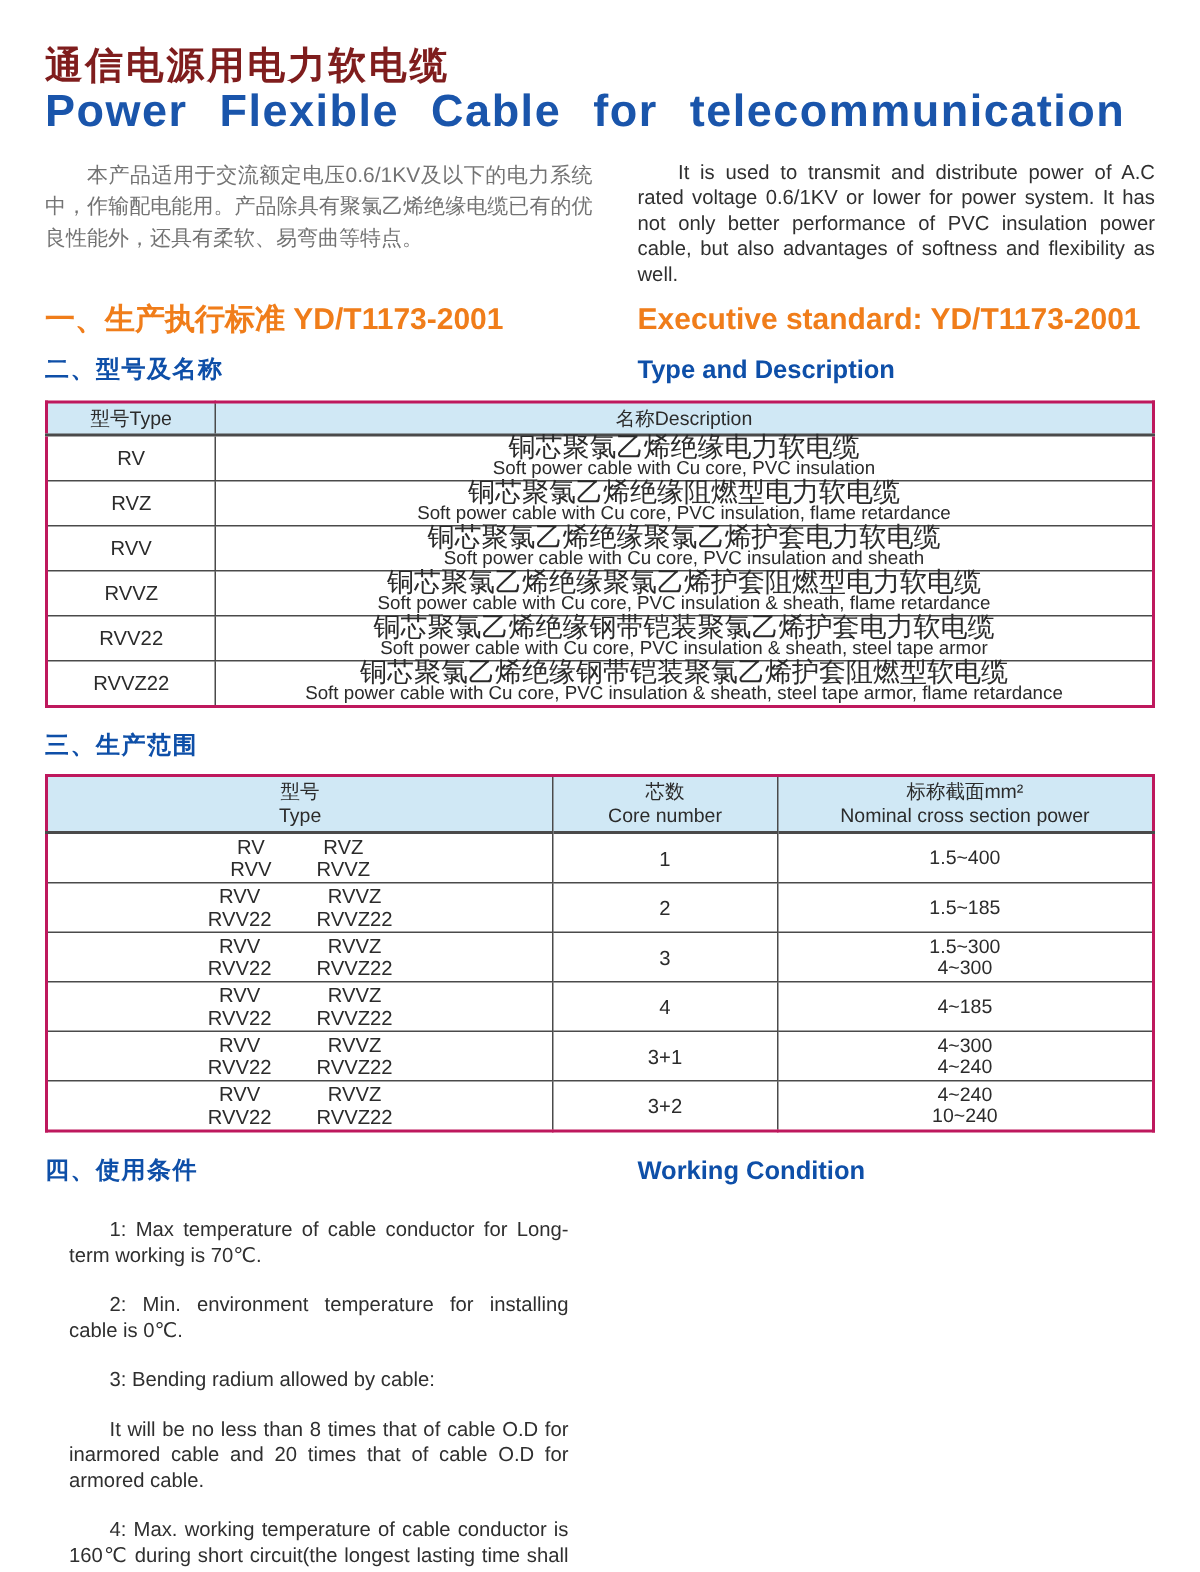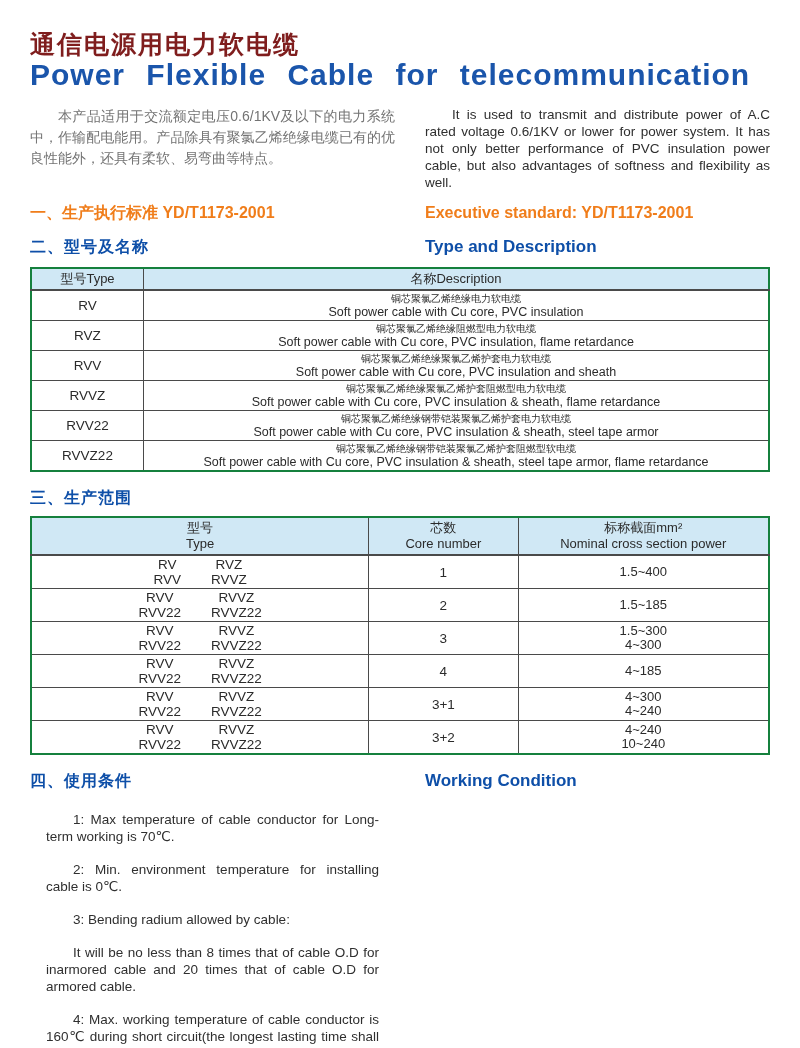--- a/index.html
+++ b/index.html
@@ -18,39 +18,39 @@
   .title-en { color:#1a55ab; font-weight:bold; font-size:30px; line-height:34px; letter-spacing:1px; }
   .title-en .l1 { word-spacing:12px; display:block; }
   .title-en .l2 { word-spacing:5px; display:block; }
 
   
   .two-col { display:grid; grid-template-columns:365px 1fr; column-gap:30px; }
 
   .zh-par { font-size:14px; line-height:21px; text-align:justify; text-indent:2em; color:#737373; }
   .en-par { font-size:13.5px; line-height:17px; text-align:justify; text-indent:2em; color:#2f2f2f; }
 
-  .orange-h { color:#f07d1a; font-weight:bold; font-size:16px; line-height:20px; }
+  .orange-h { color:#f07d1a; font-weight:bold; font-size:20px; line-height:20px; }
   .h-zh { color:#0e4fa8; font-weight:bold; font-size:16px; line-height:20px; letter-spacing:1px; }
   .h-en { color:#0e4fa8; font-weight:bold; font-size:17px; line-height:20px; }
 
   .mt14 { margin-top:14px; } .mt12 { margin-top:12px; }
   .mt10 { margin-top:10px; } .mt8 { margin-top:8px; } .mt4 { margin-top:4px; }
   .mt16 { margin-top:16px; }
 
   
-  table { width:100%; border-collapse:collapse; border:2px solid #15803d; table-layout:fixed; }
+  table { width:100%; border-collapse:collapse; border:2px solid #be185d; table-layout:fixed; }
   th, td { border:1px solid #4a4a4a; padding:1px 2px; text-align:center; vertical-align:middle; }
   thead th { background:#d0e8f5; border-bottom:2px solid #4a4a4a; font-weight:normal; color:#2b2b2b; }
 
   
   .type-table th { font-size:13px; height:18px; line-height:16px; }
   .type-table .col-type { width:14.5%; }
   .type-table td { height:27px; }
   .type-table .t-val { font-size:13.5px; color:#2b2b2b; }
-  .line-zh { font-size:10px; line-height:13.5px; color:#2b2b2b; }
+  .line-zh { font-size:18px; line-height:13.5px; color:#2b2b2b; }
   .line-en { font-size:12.5px; line-height:13.5px; color:#2b2b2b; }
 
   
   .scope-table .col-t { width:46%; } .scope-table .col-c { width:20%; } .scope-table .col-a { width:34%; }
   .scope-table th { height:34px; }
   .scope-table th .line-zh, .scope-table th .line-en { font-size:13px; line-height:16px; }
   .scope-table td { height:27px; font-size:13.5px; color:#2b2b2b; }
   .types-grid {
     display:grid; grid-template-columns:max-content max-content;
     column-gap:30px; row-gap:0; justify-content:center;

